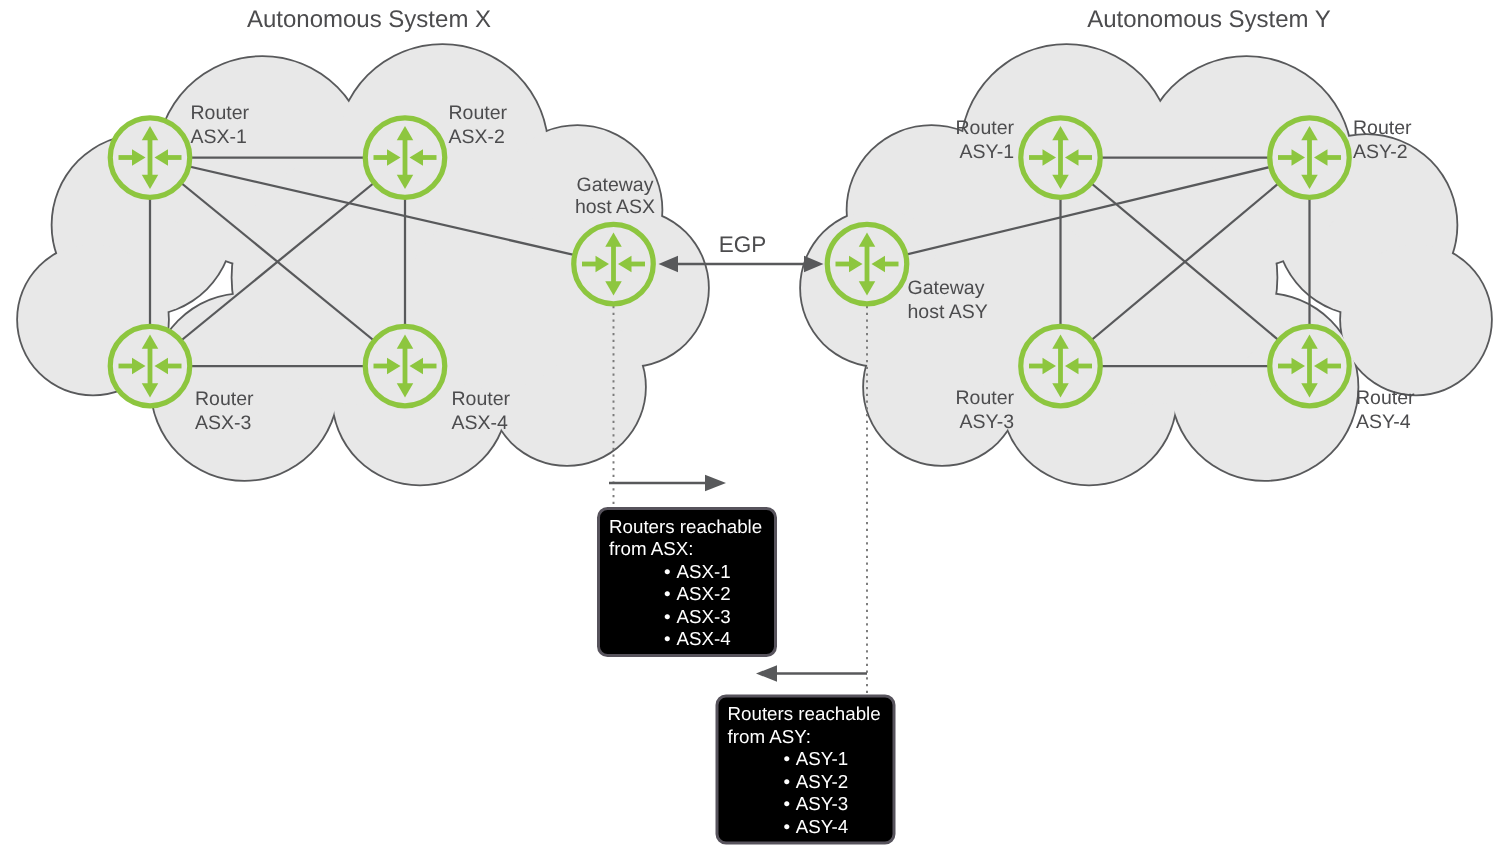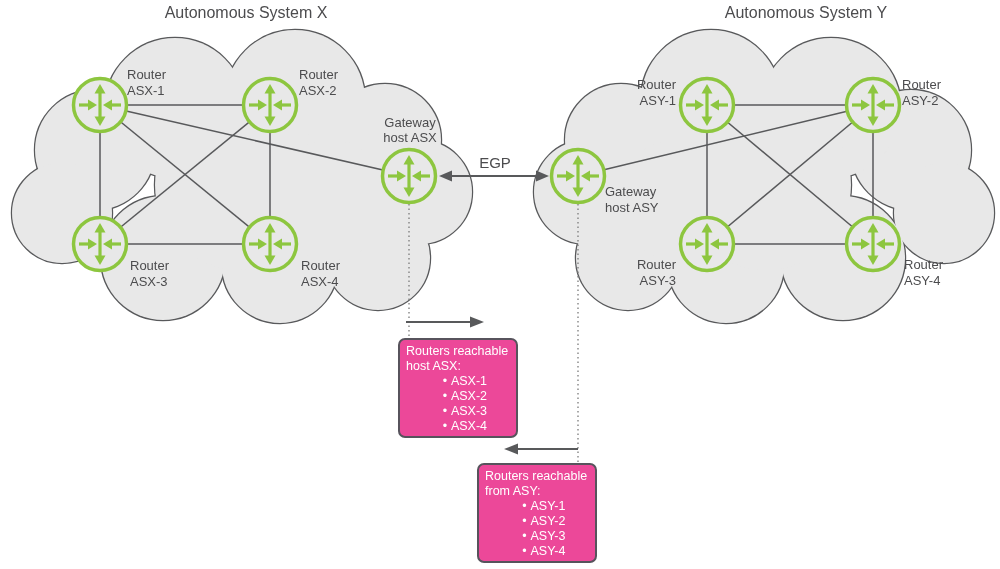--- a/index.html
+++ b/index.html
@@ -13,21 +13,21 @@
   .node-label{font-size:13px;}
   .egp-text{font-size:15px;}
   .net-line{stroke:#58595b;stroke-width:1.5;fill:none;}
   .dotted-line{stroke:#7b7b7b;stroke-width:1.3;fill:none;stroke-dasharray:1.5,3;}
   .arrow-line{stroke:#58595b;stroke-width:1.8;fill:none;}
   .arrow-head{fill:#58595b;stroke:none;}
   .cloud-stroke{fill:#e8e8e8;stroke:#58595b;stroke-width:2.4;}
   .cloud-fill{fill:#e8e8e8;stroke:none;}
   .reach-box{
     position:absolute;width:120px;height:100px;box-sizing:border-box;
-    background:#ec4899;border:2px solid #57535c;border-radius:7px;
+    background:#000000;border:2px solid #57535c;border-radius:7px;
     color:#ffffff;font-size:12.5px;line-height:15px;padding:4px 6px;
   }
   .reach-box .bi{padding-left:10px;text-align:center;}
   .reach-box .dot{display:inline-block;width:12px;}
 </style>
 </head>
 <body>
 
 <div class="stage">
 <svg width="1000" height="569" viewBox="0 0 1000 569">
@@ -169,21 +169,21 @@
   </g>
   <g>
     <use href="#router" x="578" y="176"></use>
     <text class="node-label" x="605" y="196">Gateway</text>
     <text class="node-label" x="605" y="212">host ASY</text>
   </g>
 </svg>
 
 <div class="reach-box" style="left:398px;top:338px;">
   <div>Routers reachable</div>
-  <div>host ASX:</div>
+  <div>from ASX:</div>
   <div class="bi"><span class="dot">•</span><span>ASX-1</span></div>
   <div class="bi"><span class="dot">•</span><span>ASX-2</span></div>
   <div class="bi"><span class="dot">•</span><span>ASX-3</span></div>
   <div class="bi"><span class="dot">•</span><span>ASX-4</span></div>
 </div>
 
 <div class="reach-box" style="left:477px;top:463px;">
   <div>Routers reachable</div>
   <div>from ASY:</div>
   <div class="bi"><span class="dot">•</span><span>ASY-1</span></div>

